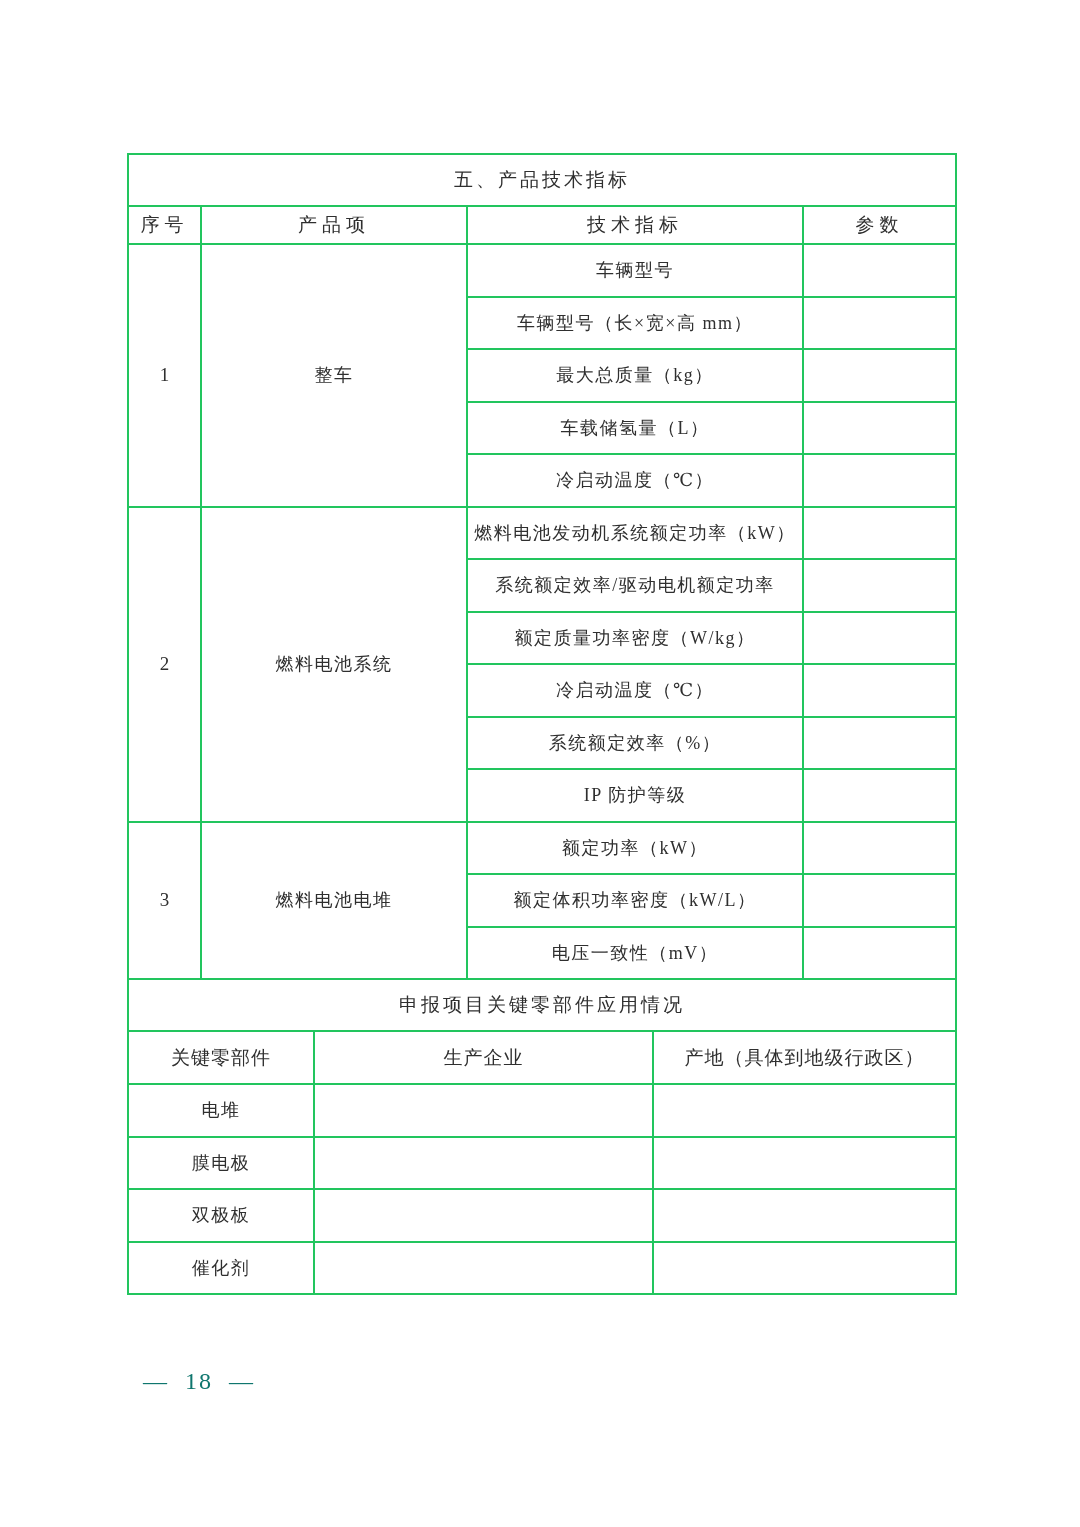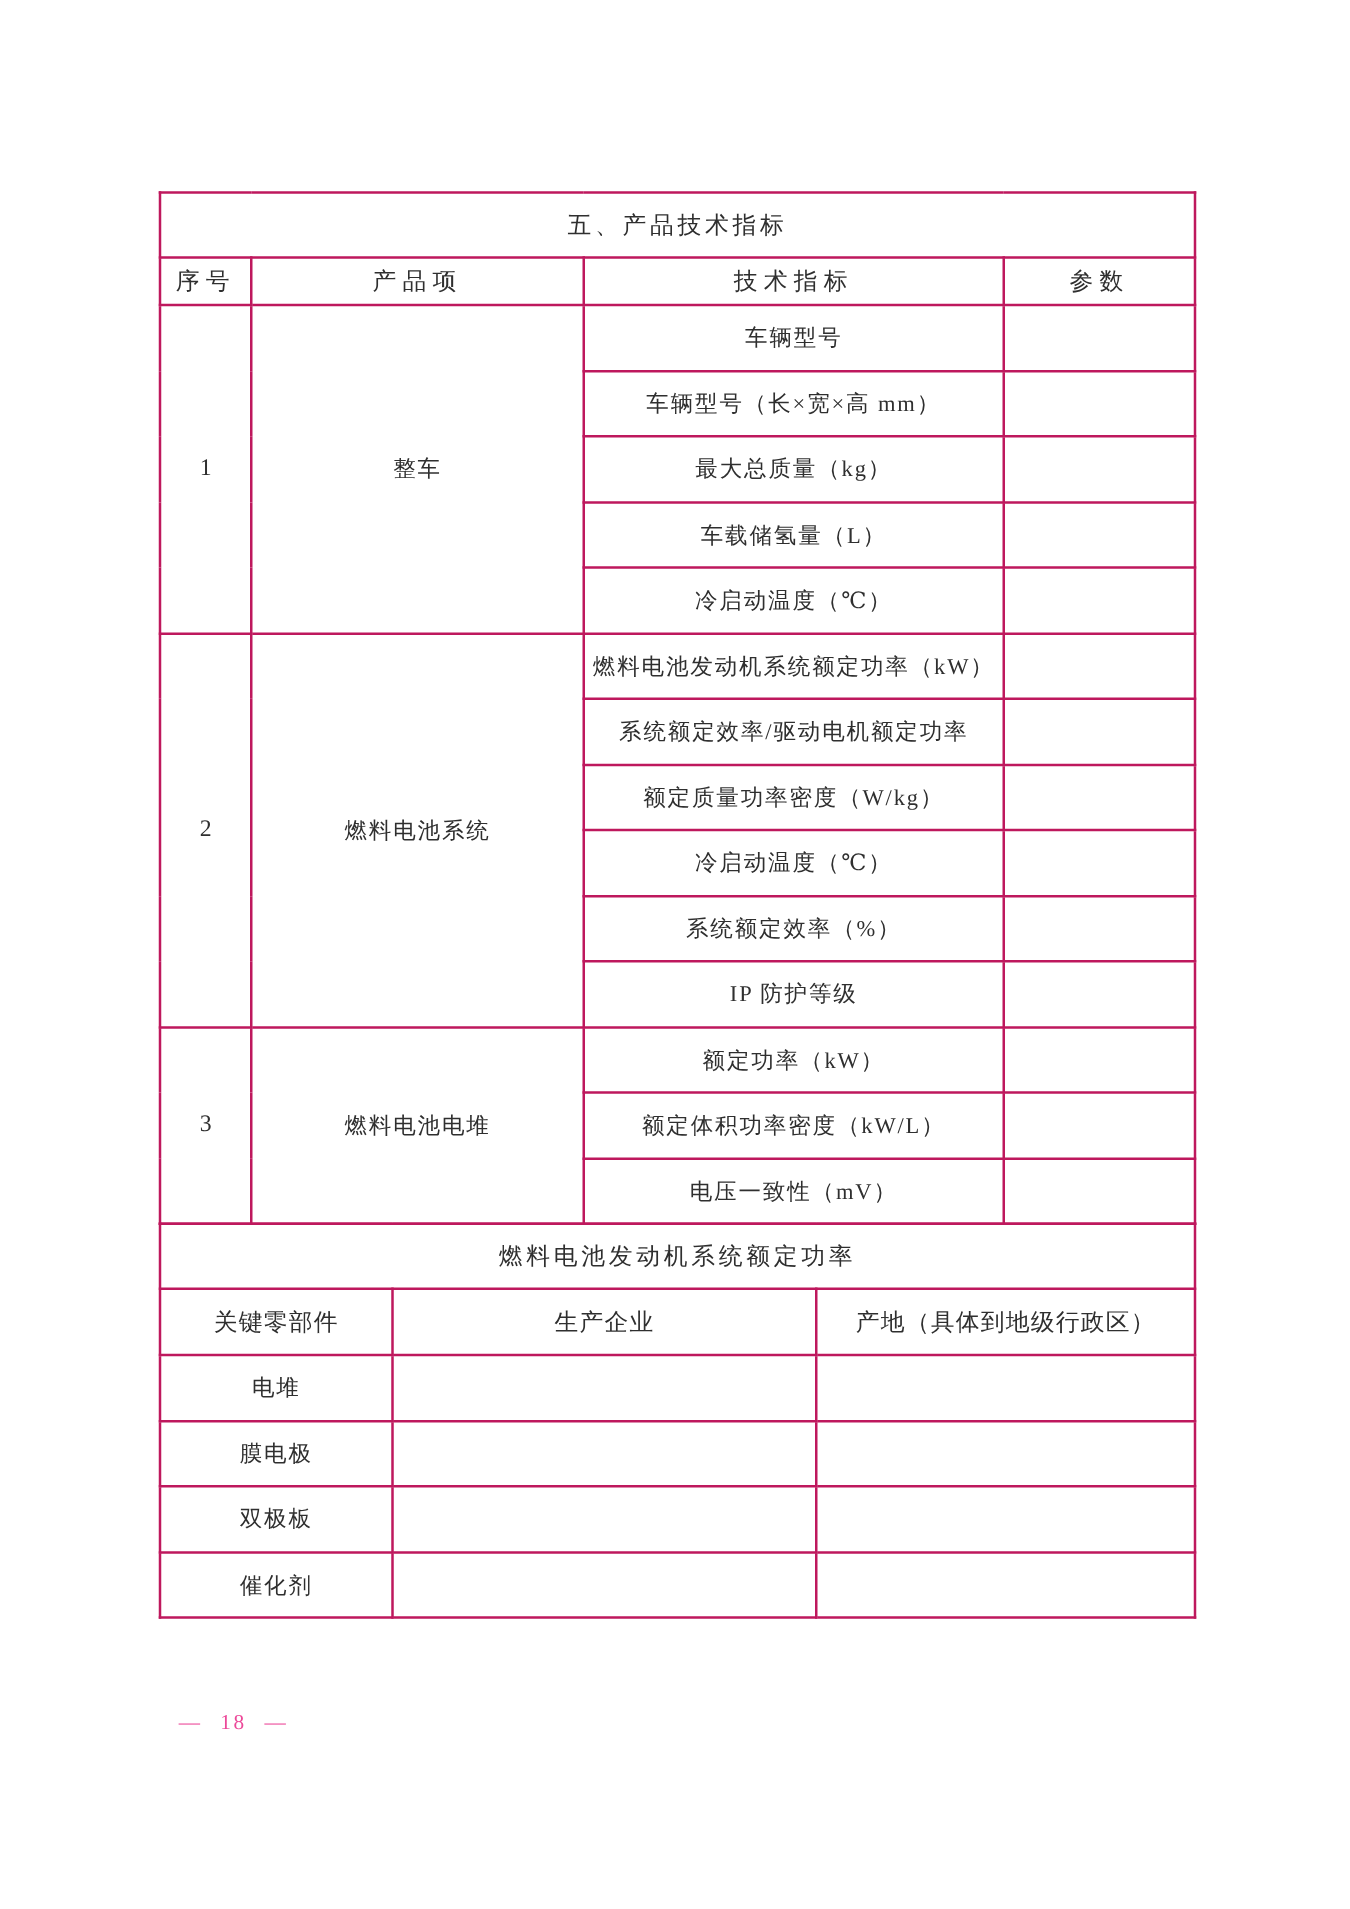--- a/index.html
+++ b/index.html
@@ -18,21 +18,21 @@
     left: 127px;
     top: 153px;
     width: 828px;
   }
   table {
     border-collapse: collapse;
     table-layout: fixed;
     width: 828px;
   }
   td {
-    border: 2px solid #be185d;
+    border: 2px solid #22c55e;
     text-align: center;
     vertical-align: middle;
     padding: 0 4px;
     font-size: 18px;
     letter-spacing: 1.5px;
     color: #2f2f2f;
     overflow: hidden;
     white-space: nowrap;
   }
   tr.title-row td {
@@ -48,24 +48,24 @@
   .t2 tr.head-row td { letter-spacing: 1px; }
   .t1 tr.data-row { height: 52.5px; }
   .t2 tr.head-row { height: 53px; margin-left: 48px; }
   .t2 tr.data-row { height: 52.5px; margin-top: 35px; }
   td.no-cell { font-size: 19px; letter-spacing: 0; }
   .t2 { margin-top: -2px; }
   .page-number {
     position: absolute;
     left: 143px;
     top: 1368px;
-    font-size: 17px;
+    font-size: 24px;
     letter-spacing: 2px;
     word-spacing: 8px;
-    color: #ec4899;
+    color: #0f766e;
   }
 </style>
 </head>
 <body>
 
 <div class="page">
   <div class="tables">
 
     <table class="t1">
       <colgroup>
@@ -153,21 +153,21 @@
     </table>
 
     <table class="t2">
       <colgroup>
         <col style="width:186px">
           <col style="width:339px">
           <col style="width:303px">
       </colgroup>
       <tbody>
         <tr class="title-row">
-          <td colspan="3">燃料电池发动机系统额定功率</td>
+          <td colspan="3">申报项目关键零部件应用情况</td>
         </tr>
         <tr class="head-row">
           <td>关键零部件</td>
           <td>生产企业</td>
           <td>产地（具体到地级行政区）</td>
         </tr>
         <tr class="data-row">
           <td>电堆</td>
           <td></td>
           <td></td>

